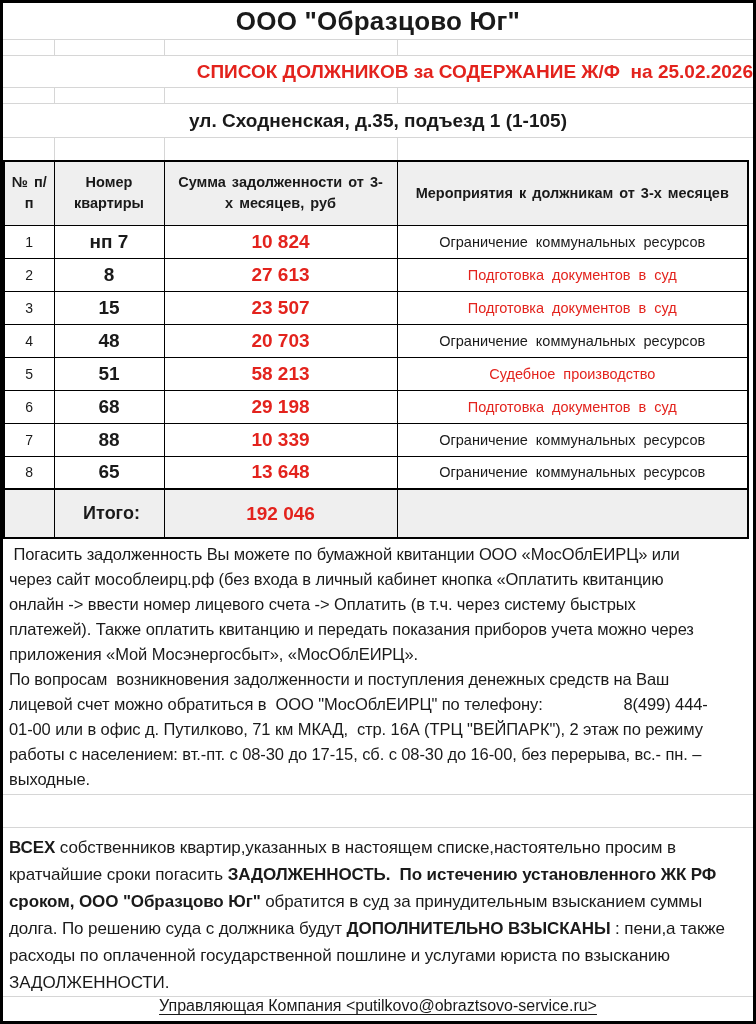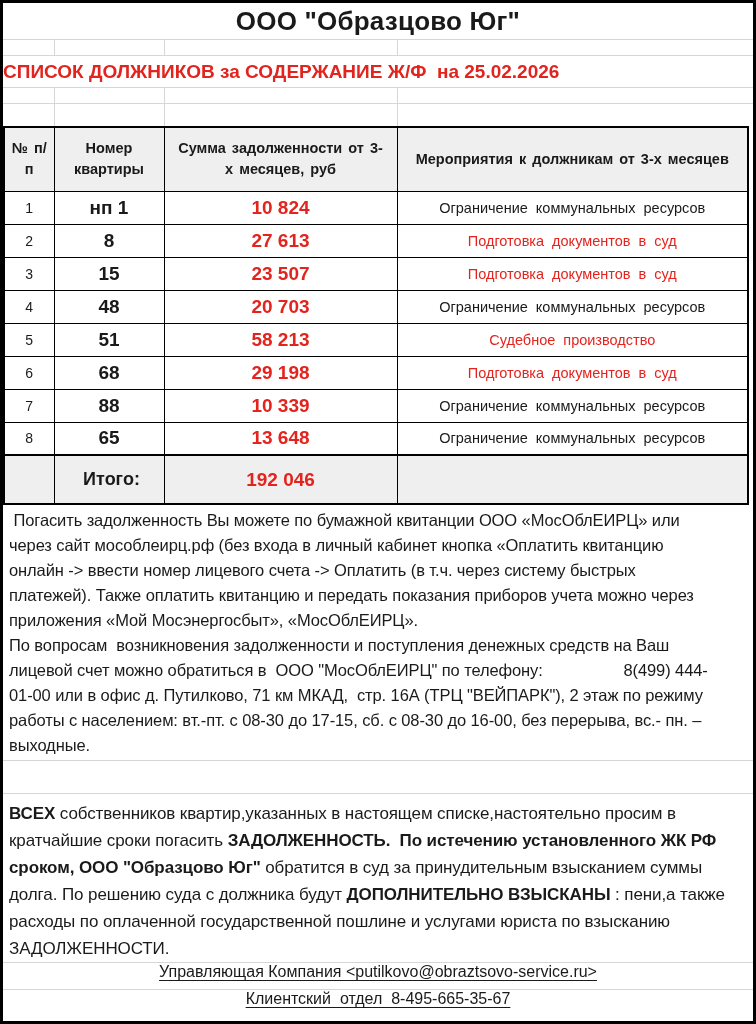--- a/index.html
+++ b/index.html
@@ -20,21 +20,21 @@
   }
   
   .row-title{height:37px;display:flex;align-items:center;justify-content:center;
     border-bottom:1px solid var(--grid);}
   .company-name{font-size:26px;font-weight:bold;letter-spacing:0.2px;}
   .spacer{height:16px;border-bottom:1px solid var(--grid);display:flex;}
   .spacer .c1{width:52px;border-right:1px solid var(--grid);}
   .spacer .c2{width:110px;border-right:1px solid var(--grid);}
   .spacer .c3{width:233px;border-right:1px solid var(--grid);}
   .spacer .c4{flex:1;}
-  .row-red{height:32px;display:flex;align-items:center;justify-content:flex-start;
+  .row-red{height:32px;display:flex;align-items:center;justify-content:flex-end;
     border-bottom:1px solid var(--grid);}
   .red-heading{font-size:19px;font-weight:bold;color:var(--red);white-space:pre;}
   .row-address{height:34px;display:flex;align-items:center;justify-content:center;
     border-bottom:1px solid var(--grid);}
   .address{font-size:19px;font-weight:bold;}
   .spacer.tall{height:22px;border-bottom:none;}
   
   table.debtors{border-collapse:collapse;table-layout:fixed;width:746px;
     border:2px solid #000;}
   table.debtors th,table.debtors td{border:1px solid #000;text-align:center;vertical-align:middle;}
@@ -85,20 +85,23 @@
     <div class="red-heading">СПИСОК ДОЛЖНИКОВ за СОДЕРЖАНИЕ Ж/Ф  на 25.02.2026</div>
   </div>
 
   <div class="spacer">
     <div class="c1"></div>
       <div class="c2"></div>
       <div class="c3"></div>
       <div class="c4"></div>
   </div>
 
+  <div class="row-address">
+    <div class="address">ул. Сходненская, д.35, подъезд 1 (1-105)</div>
+  </div>
 
   <div class="spacer tall">
     <div class="c1"></div>
       <div class="c2"></div>
       <div class="c3"></div>
       <div class="c4"></div>
   </div>
 
   <table class="debtors">
     <colgroup>
@@ -113,21 +116,21 @@
         <th>Номер
 квартиры</th>
         <th>Сумма  задолженности от  3-
 х месяцев, руб</th>
         <th>Мероприятия к должникам от 3-х месяцев</th>
       </tr>
     </thead>
     <tbody>
         <tr>
           <td class="col-n">1</td>
-          <td class="col-apt">нп 1</td>
+          <td class="col-apt">нп 7</td>
           <td class="col-sum">10 824</td>
           <td class="col-action">Ограничение коммунальных ресурсов</td>
         </tr>
         <tr>
           <td class="col-n">2</td>
           <td class="col-apt">8</td>
           <td class="col-sum">27 613</td>
           <td class="col-action red-action">Подготовка документов  в суд</td>
         </tr>
         <tr>

